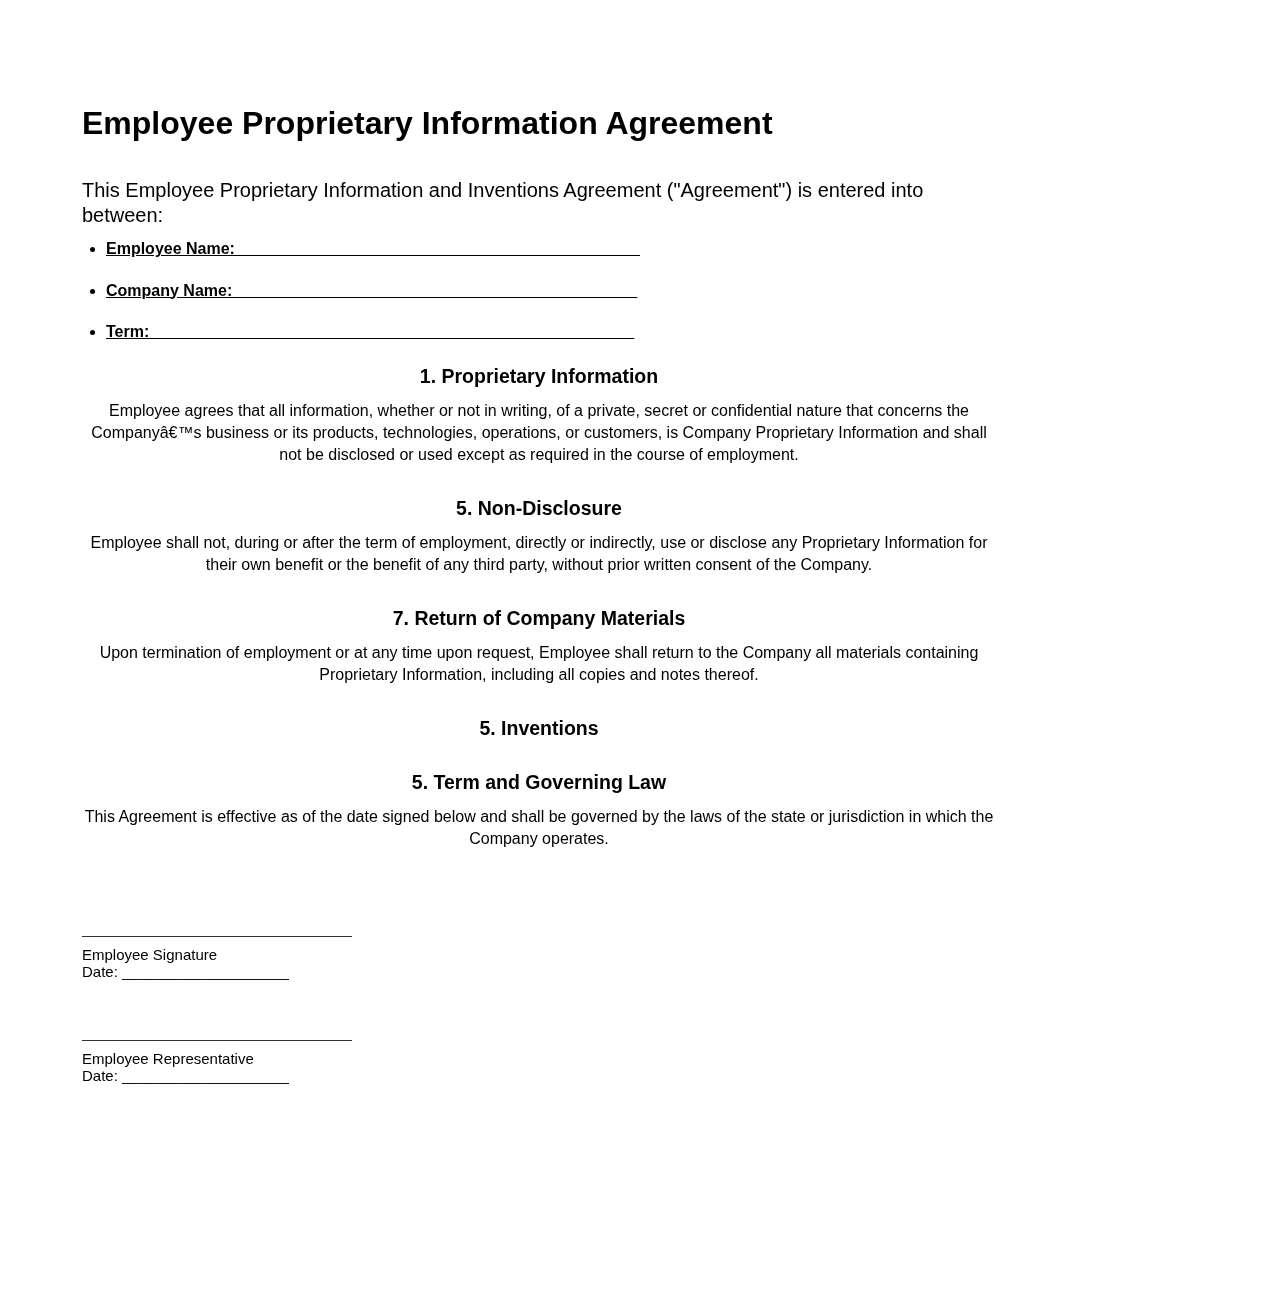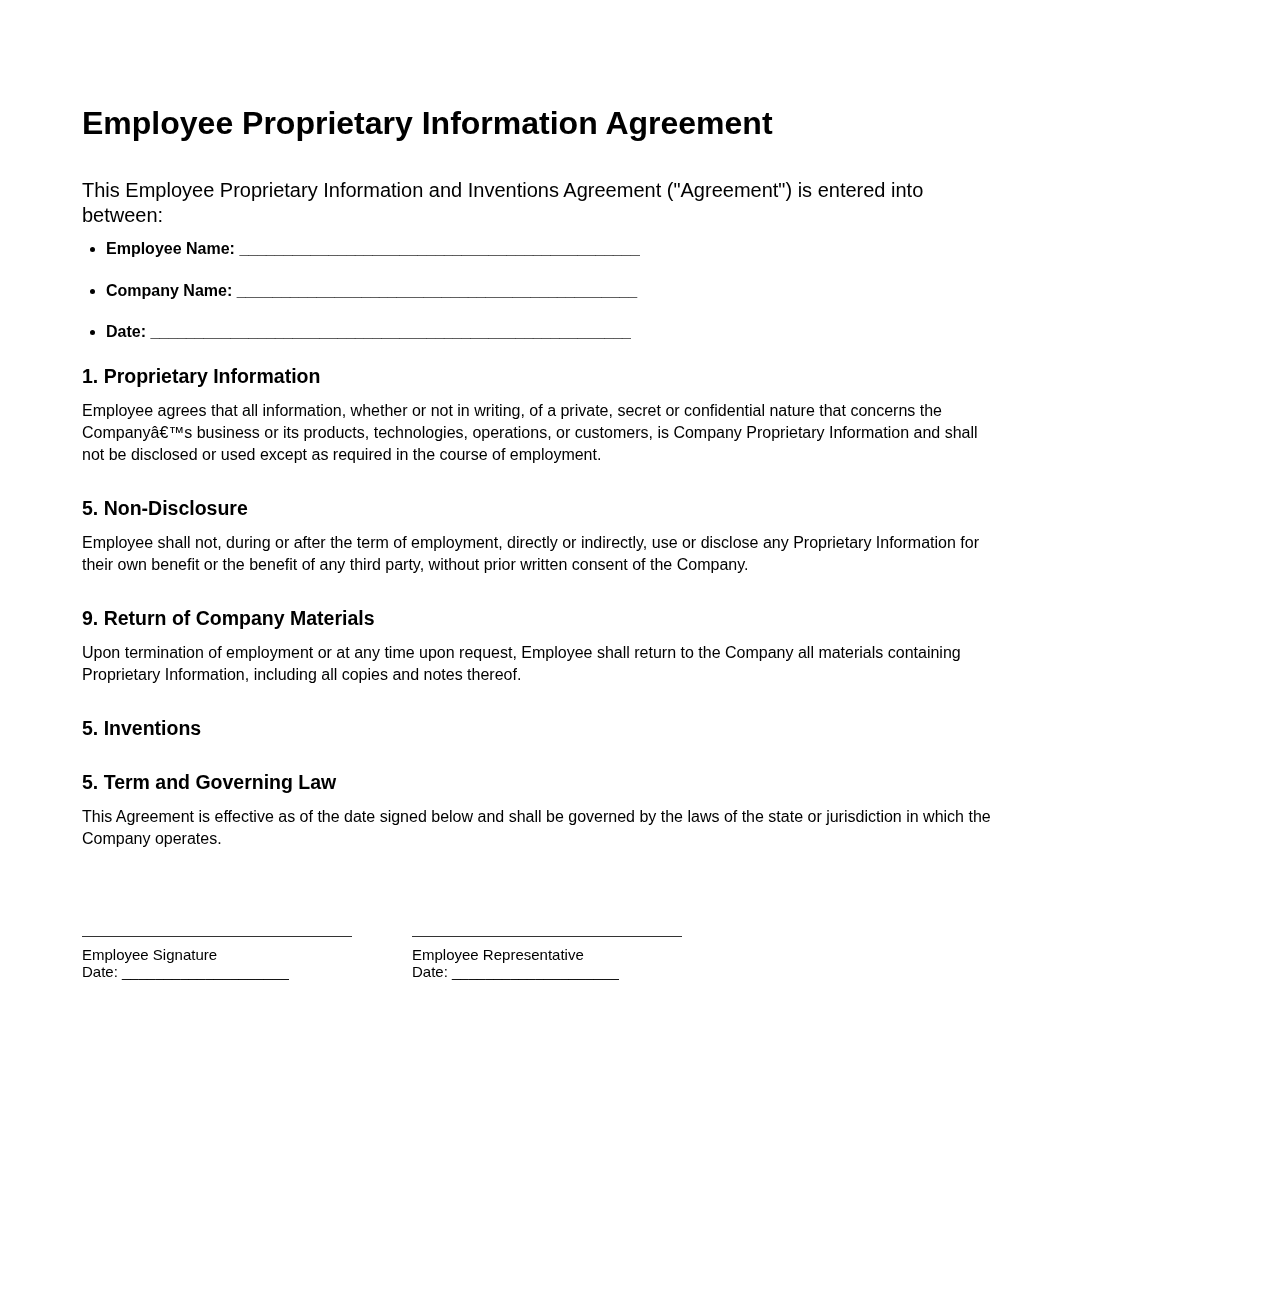--- a/index.html
+++ b/index.html
@@ -29,49 +29,52 @@
     }
     .intro {
       font-size: 20px;
       line-height: 25px;
       margin: 0 0 8px 0;
     }
     ul.parties {
       margin: 0;
       padding: 0 0 0 24px;
       list-style: disc;
+      text-decoration: underline;
     }
     ul.parties li {
       font-size: 16px;
       font-weight: bold;
       line-height: 25px;
       margin-bottom: 16.5px;
     }
     .section {
       margin-top: 20px;
+      text-align: center;
     }
     .section + .section {
       margin-top: 30px;
     }
     .section h2 {
       font-size: 19.5px;
       font-weight: bold;
       margin: 0 0 12px 0;
       line-height: 24px;
     }
     .section p {
       font-size: 16px;
       line-height: 22px;
       margin: 0;
       max-width: 1115px;
     }
     .signatures {
       display: flex;
       gap: 60px;
       margin-top: 86px;
+      flex-direction: column;
     }
     .sig-block {
       width: 270px;
     }
     .sig-line {
       border-top: 1px solid #333333;
       height: 0;
       margin-bottom: 9px;
     }
     .sig-label, .sig-date {
@@ -84,35 +87,35 @@
 <body>
 
 <div class="page">
   <h1>Employee Proprietary Information Agreement</h1>
 
   <p class="intro">This Employee Proprietary Information and Inventions Agreement ("Agreement") is entered into between:</p>
 
   <ul class="parties">
     <li>Employee Name: _____________________________________________</li>
     <li>Company Name: _____________________________________________</li>
-    <li>Date: ______________________________________________________</li>
+    <li>Term: ______________________________________________________</li>
   </ul>
 
   <div class="section">
     <h2>1. Proprietary Information</h2>
     <p>Employee agrees that all information, whether or not in writing, of a private, secret or confidential nature that concerns the Companyâ€™s business or its products, technologies, operations, or customers, is Company Proprietary Information and shall not be disclosed or used except as required in the course of employment.</p>
   </div>
 
   <div class="section">
     <h2>5. Non-Disclosure</h2>
     <p>Employee shall not, during or after the term of employment, directly or indirectly, use or disclose any Proprietary Information for their own benefit or the benefit of any third party, without prior written consent of the Company.</p>
   </div>
 
   <div class="section">
-    <h2>9. Return of Company Materials</h2>
+    <h2>7. Return of Company Materials</h2>
     <p>Upon termination of employment or at any time upon request, Employee shall return to the Company all materials containing Proprietary Information, including all copies and notes thereof.</p>
   </div>
 
   <div class="section">
     <h2>5. Inventions</h2>
   </div>
 
   <div class="section">
     <h2>5. Term and Governing Law</h2>
     <p>This Agreement is effective as of the date signed below and shall be governed by the laws of the state or jurisdiction in which the Company operates.</p>

